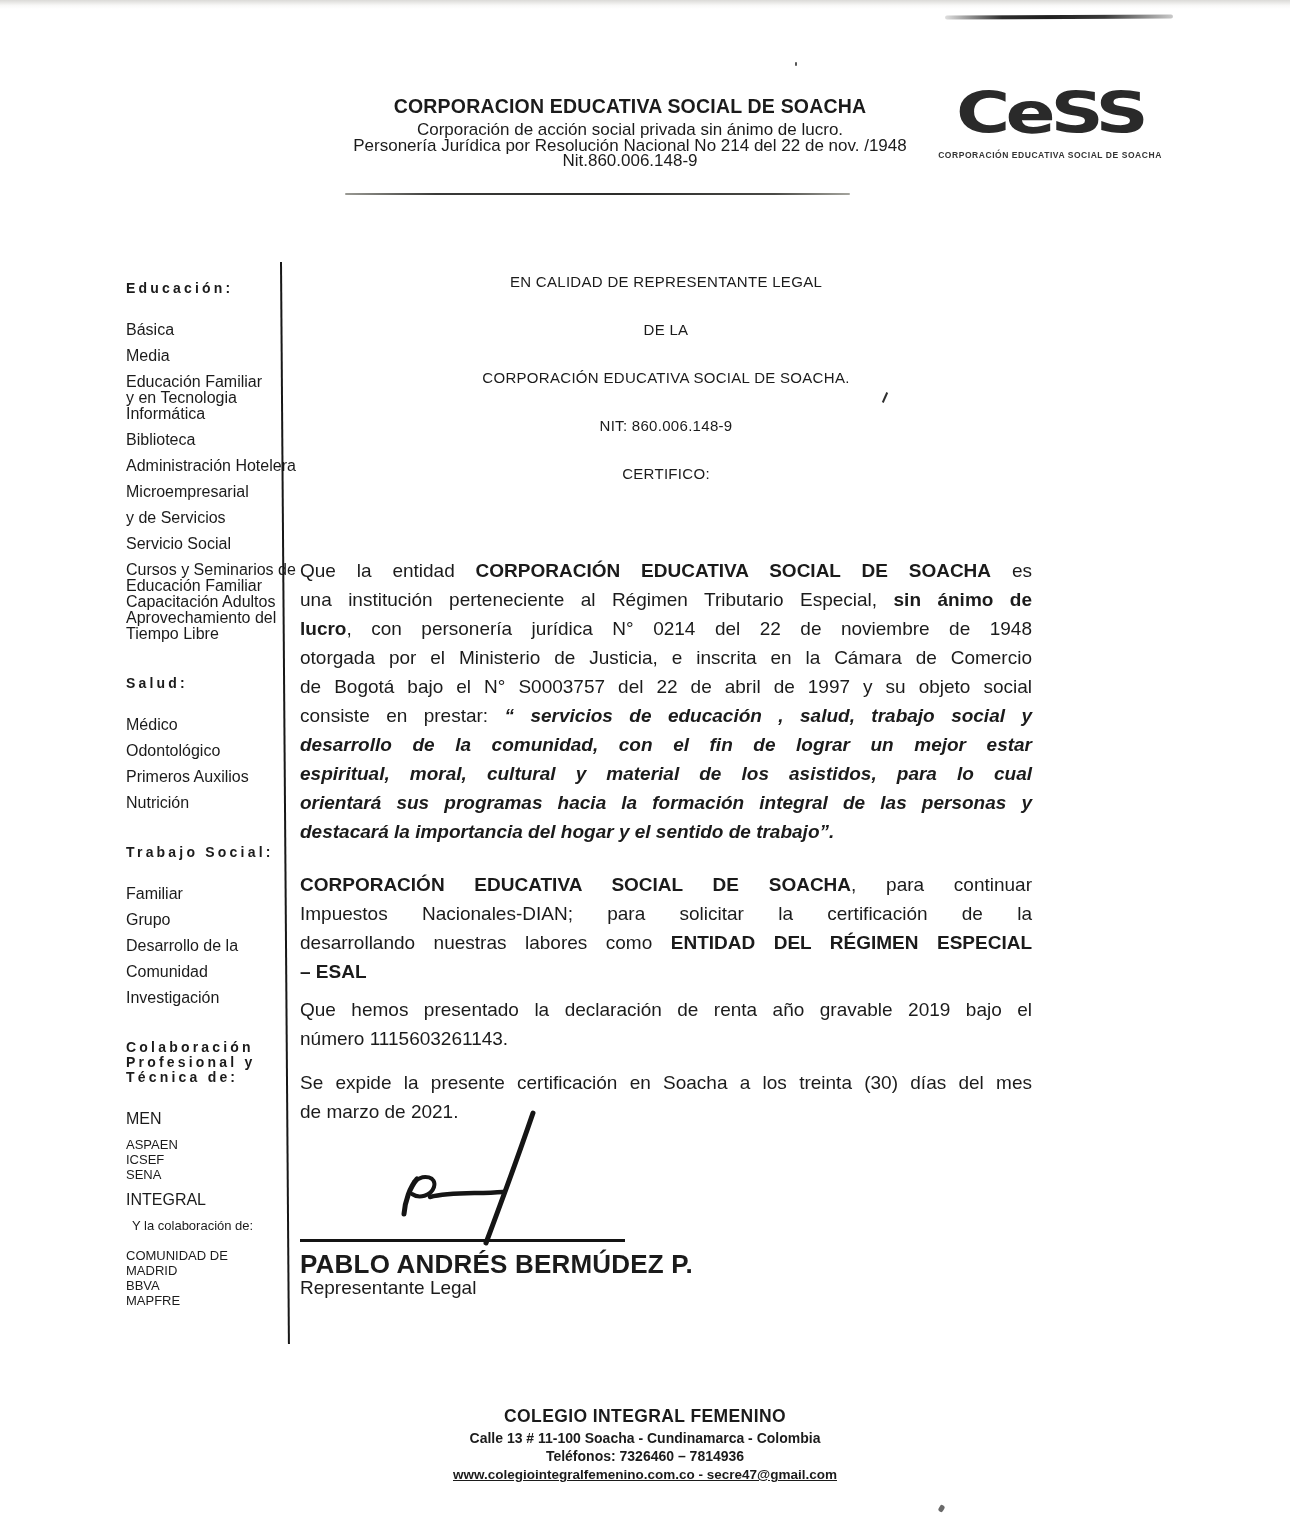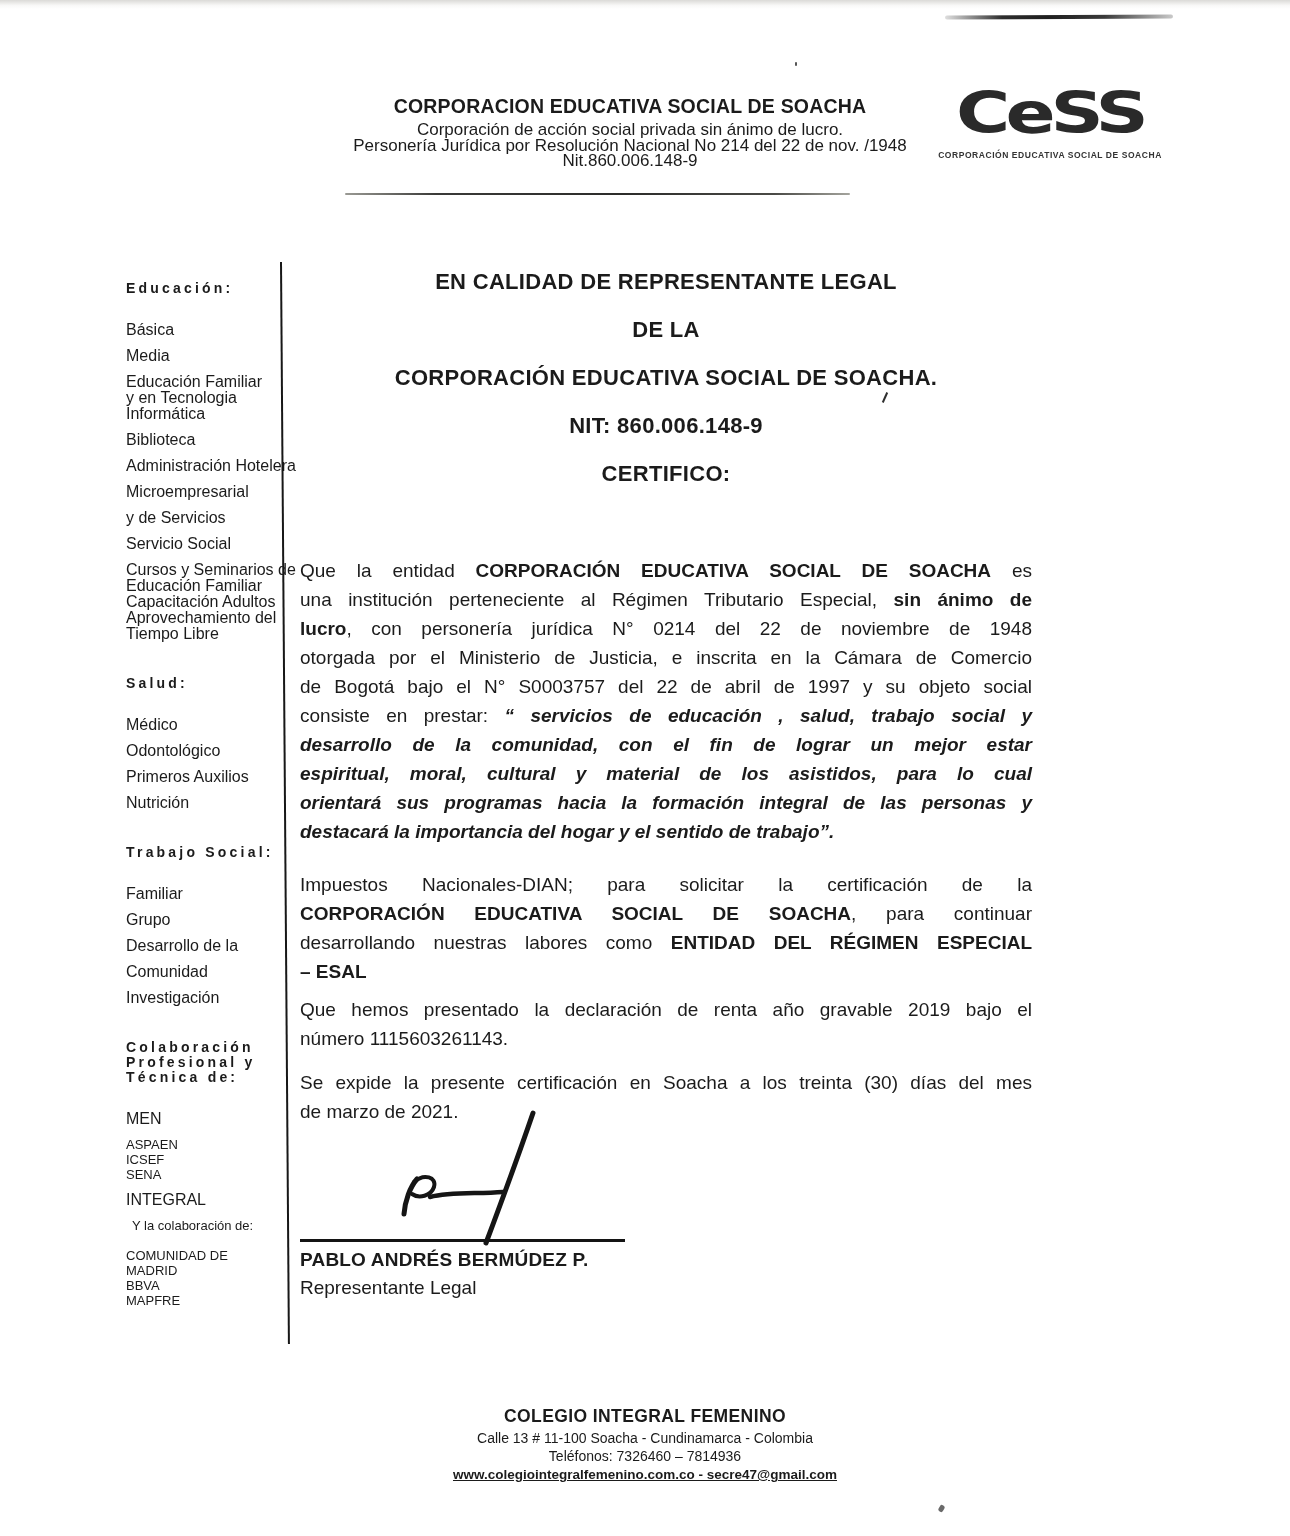--- a/index.html
+++ b/index.html
@@ -29,38 +29,38 @@
   .sb-heading:first-child{margin-top:0;}
   .sb-item{font-size:16px;line-height:16px;margin-bottom:10px;}
   .sb-item div{white-space:nowrap;}
   .sb-tight{font-size:13px;line-height:15px;margin-bottom:10px;}
   .sb-tight div{white-space:nowrap;}
   .sb-subnote{font-size:13px;line-height:16px;margin:4px 0 14px 6px;white-space:nowrap;}
   .divider{position:absolute;left:280px;top:262px;width:2px;height:1082px;background:#171717;
     transform:rotate(-.42deg);transform-origin:top center;}
   
   .main-head{position:absolute;left:300px;top:272px;width:732px;text-align:center;}
-  .main-head div{font-size:22px;font-weight:bold;letter-spacing:.3px;line-height:20px;margin-bottom:28px;}
+  .main-head div{font-size:15px;font-weight:normal;letter-spacing:.3px;line-height:20px;margin-bottom:28px;}
   .main-flow{position:absolute;left:300px;top:556px;width:732px;}
   .para{margin-bottom:24px;}
   .para:nth-of-type(2){margin-bottom:9px;}
   .para:nth-of-type(3){margin-bottom:15px;}
   .pline{font-size:19px;line-height:29px;text-align:justify;text-align-last:justify;}
   .pline.last{text-align-last:left;}
   .seg-b{font-weight:bold;}
   .seg-bi{font-weight:bold;font-style:italic;}
   
   .sig-svg{position:absolute;left:0;top:0;pointer-events:none;}
   .sig-rule{position:absolute;left:300px;top:1239px;width:325px;height:3px;background:#141414;}
-  .sig-name{position:absolute;left:300px;top:1249px;font-size:19px;font-weight:bold;letter-spacing:.2px;}
+  .sig-name{position:absolute;left:300px;top:1249px;font-size:26px;font-weight:bold;letter-spacing:.2px;}
   .sig-role{position:absolute;left:300px;top:1277px;font-size:19px;}
   
   .footer{position:absolute;left:0;top:1406px;width:100%;text-align:center;}
   .footer-l1{font-size:17.5px;font-weight:bold;letter-spacing:.4px;line-height:21px;margin-bottom:2px;}
-  .footer-l2,.footer-l3{font-size:14px;font-weight:normal;line-height:18px;}
+  .footer-l2,.footer-l3{font-size:14px;font-weight:bold;line-height:18px;}
   .footer-l4{font-size:13.5px;font-weight:bold;line-height:19px;text-decoration:underline;}
   
   .art-streak{position:absolute;left:945px;top:15px;width:228px;height:4px;border-radius:2px;
     transform:rotate(-.3deg);
     background:linear-gradient(90deg,rgba(40,40,40,.15),#2e2e2e 25%,#1f1f1f 45%,#3a3a3a 70%,rgba(40,40,40,.25));}
   .art-tick{position:absolute;left:884px;top:392px;width:2px;height:11px;background:#2f2f2f;transform:rotate(24deg);}
   .art-dot1{position:absolute;left:795px;top:62px;width:2px;height:4px;background:#555;border-radius:1px;}
   .art-dot2{position:absolute;left:939px;top:1505px;width:5px;height:7px;background:#6a6a6a;border-radius:2px;transform:rotate(30deg);}
 </style>
 </head>
@@ -201,22 +201,22 @@
         <div class="pline"><span class="seg-b">lucro</span><span>, con personería jurídica N° 0214 del 22 de noviembre de 1948</span></div>
         <div class="pline"><span>otorgada por el Ministerio de Justicia, e inscrita en la Cámara de Comercio</span></div>
         <div class="pline"><span>de Bogotá bajo el N° S0003757 del 22 de abril de 1997 y su objeto social</span></div>
         <div class="pline"><span>consiste en prestar: </span><span class="seg-bi">“ servicios de educación , salud, trabajo social y</span></div>
         <div class="pline"><span class="seg-bi">desarrollo de la comunidad, con el fin de lograr un mejor estar</span></div>
         <div class="pline"><span class="seg-bi">espiritual, moral, cultural y material de los asistidos, para lo cual</span></div>
         <div class="pline"><span class="seg-bi">orientará sus programas hacia la formación integral de las personas y</span></div>
         <div class="pline last"><span class="seg-bi">destacará la importancia del hogar y el sentido de trabajo”.</span></div>
       </div>
       <div class="para">
+        <div class="pline"><span class="seg-b">CORPORACIÓN EDUCATIVA SOCIAL DE SOACHA</span><span>, para continuar</span></div>
         <div class="pline"><span>Impuestos Nacionales-DIAN; para solicitar la certificación de la</span></div>
-        <div class="pline"><span class="seg-b">CORPORACIÓN EDUCATIVA SOCIAL DE SOACHA</span><span>, para continuar</span></div>
         <div class="pline"><span>desarrollando nuestras labores como </span><span class="seg-b">ENTIDAD DEL RÉGIMEN ESPECIAL</span></div>
         <div class="pline last"><span class="seg-b">– ESAL</span></div>
       </div>
       <div class="para">
         <div class="pline"><span>Que hemos presentado la declaración de renta año gravable 2019 bajo el</span></div>
         <div class="pline last"><span>número 1115603261143.</span></div>
       </div>
       <div class="para">
         <div class="pline"><span>Se expide la presente certificación en Soacha a los treinta (30) días del mes</span></div>
         <div class="pline last"><span>de marzo de 2021.</span></div>

